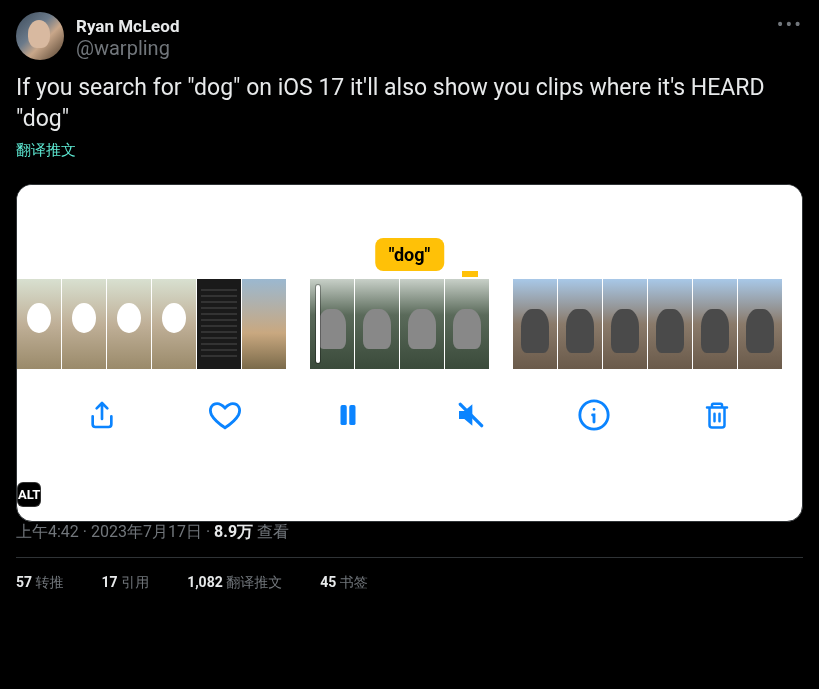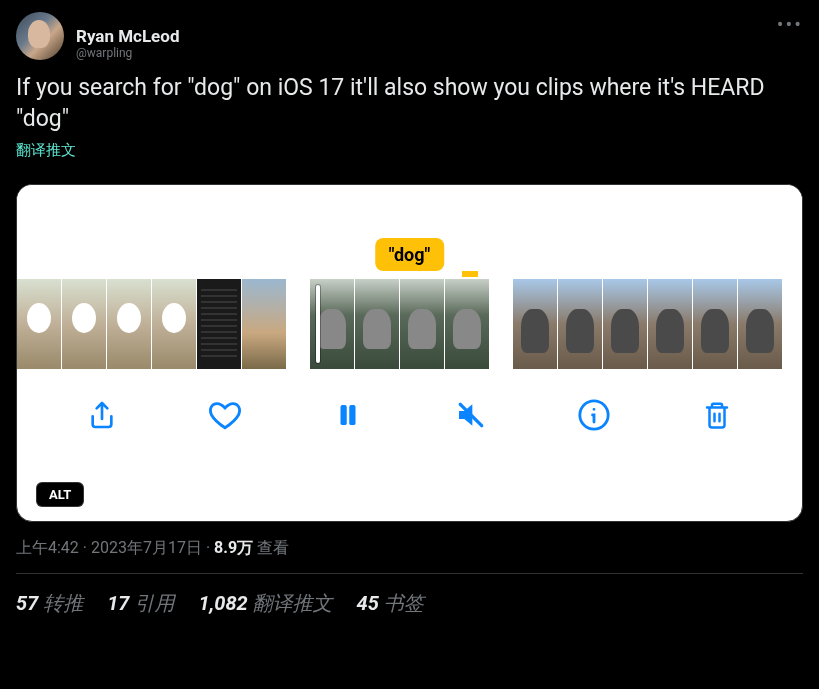--- a/index.html
+++ b/index.html
@@ -38,21 +38,21 @@
     background: #d8b9a0;
     border-radius: 50% 50% 40% 40%;
   }
   .user-info { flex: 1; }
   .display-name {
     font-weight: 700;
     font-size: 17px;
     color: #e7e9ea;
   }
   .handle {
-    font-size: 12px;
+    font-size: 20px;
     color: #71767b;
   }
   .more-btn {
     position: absolute;
     top: 12px;
     right: 16px;
     color: #71767b;
     font-size: 20px;
     letter-spacing: 2px;
     cursor: pointer;
@@ -156,45 +156,43 @@
     height: 44px;
     display: flex;
     align-items: center;
     justify-content: center;
     cursor: pointer;
   }
   .tool-btn svg { stroke: #0b84ff; fill: none; stroke-width: 2; }
   .tool-btn.filled svg { fill: #0b84ff; stroke: none; }
   .alt-badge {
     position: absolute;
-    left: 19px;
+    left: 0;
     bottom: 14px;
     background: #000;
     color: #fff;
     font-weight: 700;
     font-size: 13px;
-    padding: 4px 12px;
+    padding: 4px 0;
     border-radius: 6px;
     border: 1px solid rgba(255,255,255,0.2);
   }
   .meta-line {
-    margin-top: 16px;
     font-size: 16px;
     color: #71767b;
     padding-bottom: 14px;
     border-bottom: 1px solid #2f3336;
   }
   .meta-line .bold { color: #e7e9ea; font-weight: 700; }
   .stats-line {
     display: flex;
-    gap: 24px;
+    gap: 38px;
     padding: 16px 0 0;
-    font-size: 20px;
+    font-size: 14px;
     color: #71767b;
-    font-style: italic;
   }
   .stats-line .num { color: #e7e9ea; font-weight: 700; }
   .stats-line .item { cursor: pointer; }
 </style>
 </head>
 <body>
 
 <div class="tweet">
 
   <div class="more-btn">•••</div>

